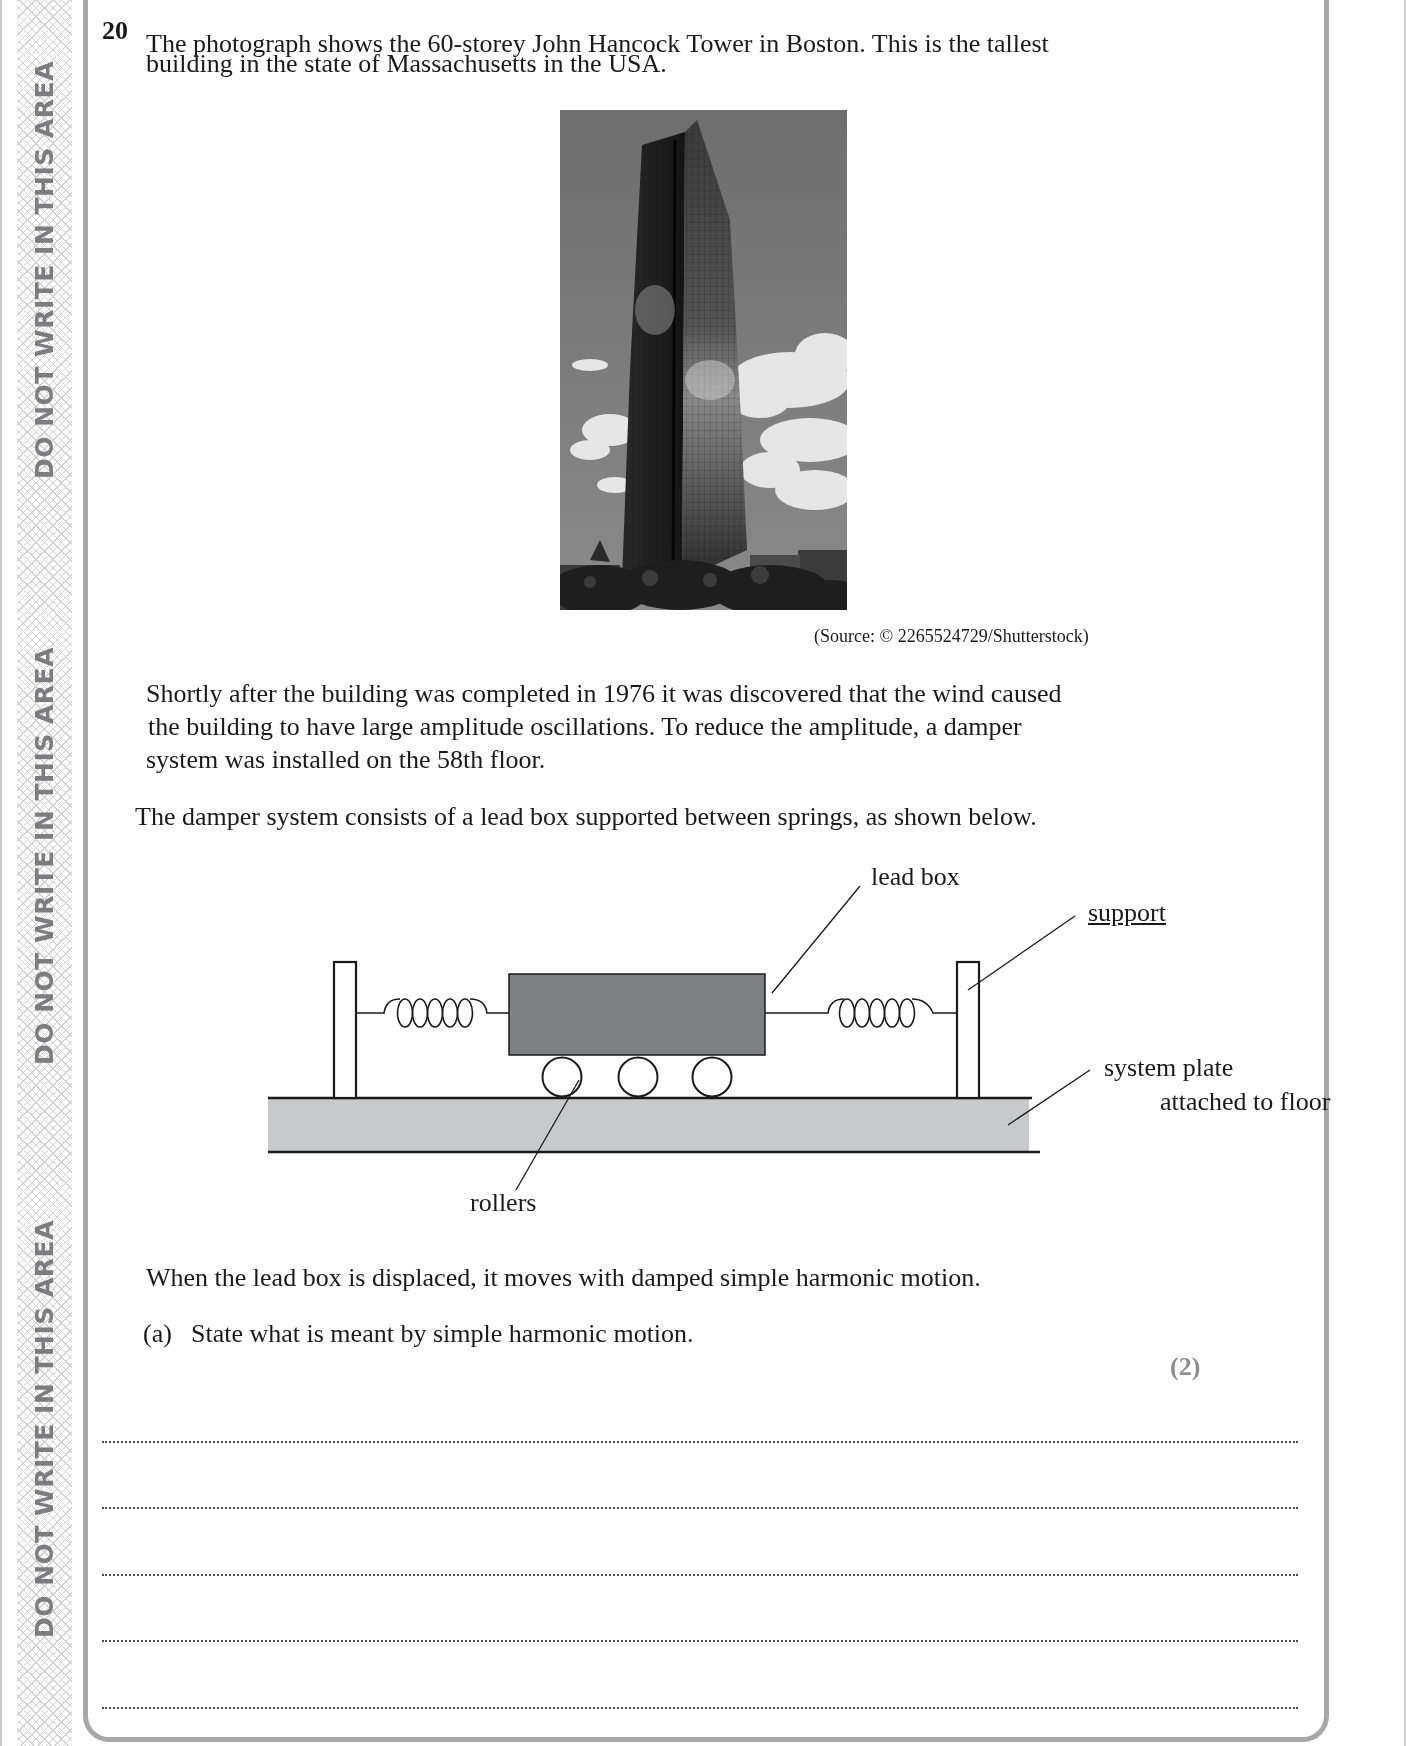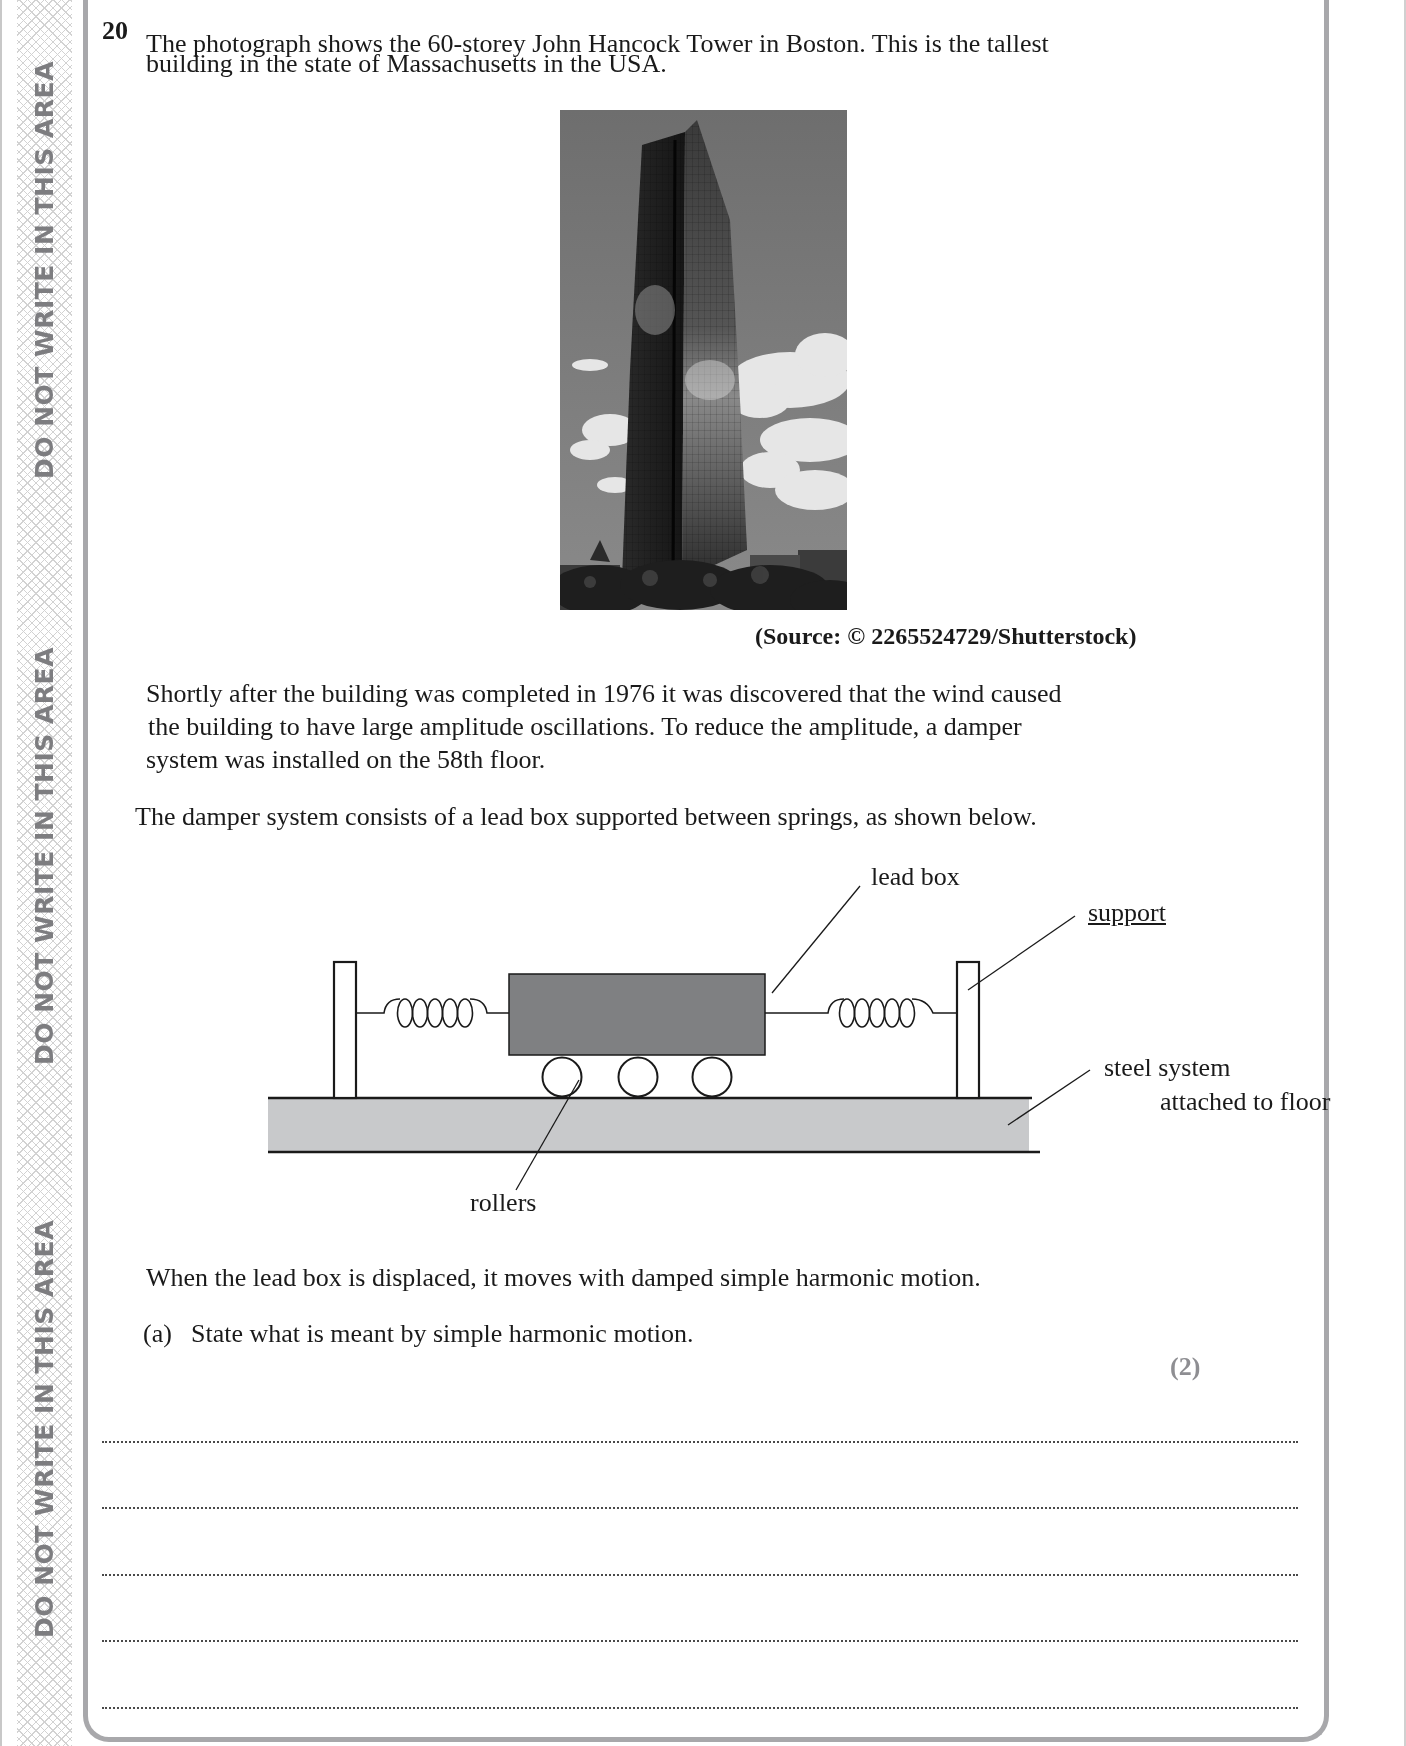--- a/index.html
+++ b/index.html
@@ -127,21 +127,21 @@
     <ellipse cx="270" cy="490" rx="40" ry="20"></ellipse>
   </g>
   <g fill="#4a4a4a" opacity="0.7">
     <circle cx="90" cy="468" r="8"></circle>
       <circle cx="150" cy="470" r="7"></circle>
       <circle cx="200" cy="465" r="9"></circle>
       <circle cx="30" cy="472" r="6"></circle>
   </g>
 </svg>
 
-<div class="text" style="left:755px; top:622px; font-size:24px; line-height:28px;font-weight:bold;">(Source: © 2265524729/Shutterstock)</div>
+<div class="text" style="left:814px; top:622px; font-size:18px; line-height:28px;">(Source: © 2265524729/Shutterstock)</div>
 
 <div class="text" style="left:146px; top:677px;text-align:right;">Shortly after the building was completed in 1976 it was discovered that the wind caused</div>
 <div class="text" style="left:148px; top:710px;">the building to have large amplitude oscillations. To reduce the amplitude, a damper</div>
 <div class="text" style="left:146px; top:743px;">system was installed on the 58th floor.</div>
 
 <div class="text" style="left:135px; top:800px;">The damper system consists of a lead box supported between springs, as shown below.</div>
 
 <svg class="diagram" viewBox="0 0 1406 1746">
 
   <rect x="268" y="1098" width="761" height="54" fill="#c8c9cb"></rect>
@@ -180,21 +180,21 @@
   <g stroke="#1a1a1a" stroke-width="1.3">
     <line x1="860" y1="886" x2="772" y2="993"></line>
     <line x1="1075" y1="916" x2="968" y2="990"></line>
     <line x1="1090" y1="1070" x2="1008" y2="1125"></line>
     <line x1="579" y1="1080" x2="516" y2="1190"></line>
   </g>
 </svg>
 
 <div class="dlabel" style="left:871px; top:862px;">lead box</div>
 <div class="dlabel" style="left:1088px; top:898px;text-decoration:underline;">support</div>
-<div class="dlabel" style="left:1104px; top:1053px;">steel system</div>
+<div class="dlabel" style="left:1104px; top:1053px;">system plate</div>
 <div class="dlabel" style="left:1160px; top:1087px;">attached to floor</div>
 <div class="dlabel" style="left:470px; top:1188px;">rollers</div>
 
 <div class="text" style="left:146px; top:1261px;">When the lead box is displaced, it moves with damped simple harmonic motion.</div>
 
 <div class="text" style="left:143px; top:1317px;">(a)</div>
 <div class="text" style="left:191px; top:1317px;">State what is meant by simple harmonic motion.</div>
 <div class="marks">(2)</div>
 
 <div class="dots" style="top:1441px;"></div>

